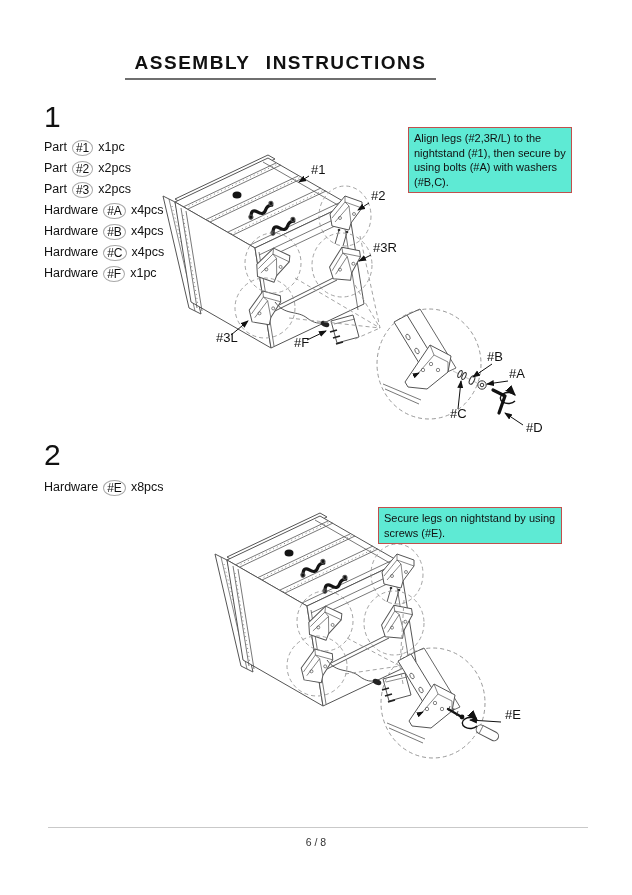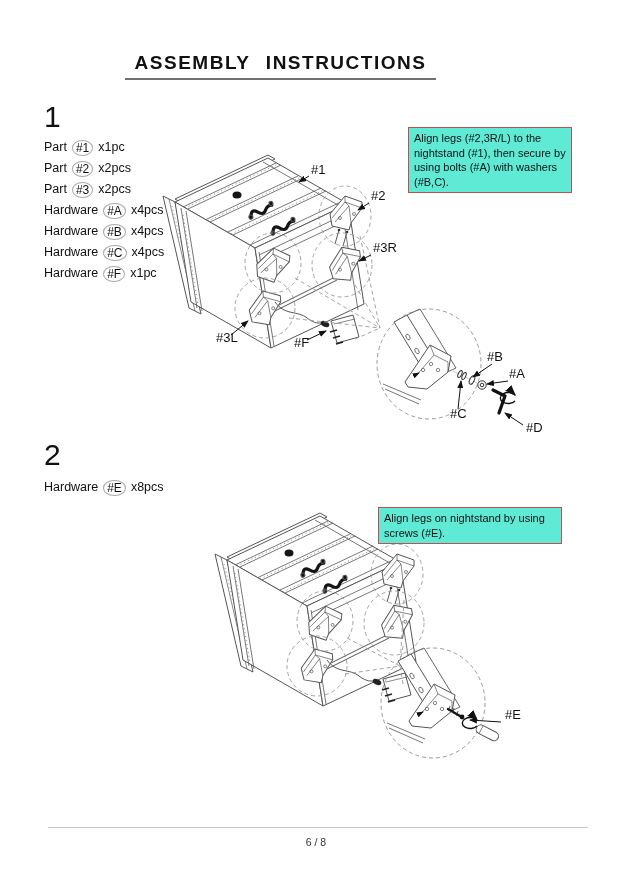--- a/index.html
+++ b/index.html
@@ -212,21 +212,21 @@
 <div class="abs step-num" style="left:44px;top:440px">2</div>
 
 <div class="abs parts" style="left:44px;top:480px">
   <div class="part-row">
     <span>Hardware</span>
     <span class="code">#E</span>
     <span>x8pcs</span>
   </div>
 </div>
 
-<div class="abs note note2">Align legs on nightstand by using screws (#E).</div>
+<div class="abs note note2">Secure legs on nightstand by using screws (#E).</div>
 
 <svg class="abs" style="left:70px;top:486px" width="540" height="330" viewBox="0 0 540 330">
   <defs>
     <marker id="arr2" markerWidth="9" markerHeight="8" refX="7" refY="3.5" orient="auto">
       <path d="M0,0.5 L8,3.5 L0,6.5 Z" fill="#111"></path>
     </marker>
   </defs>
 
   <use href="#ns" transform="translate(57,12)"></use>
 

